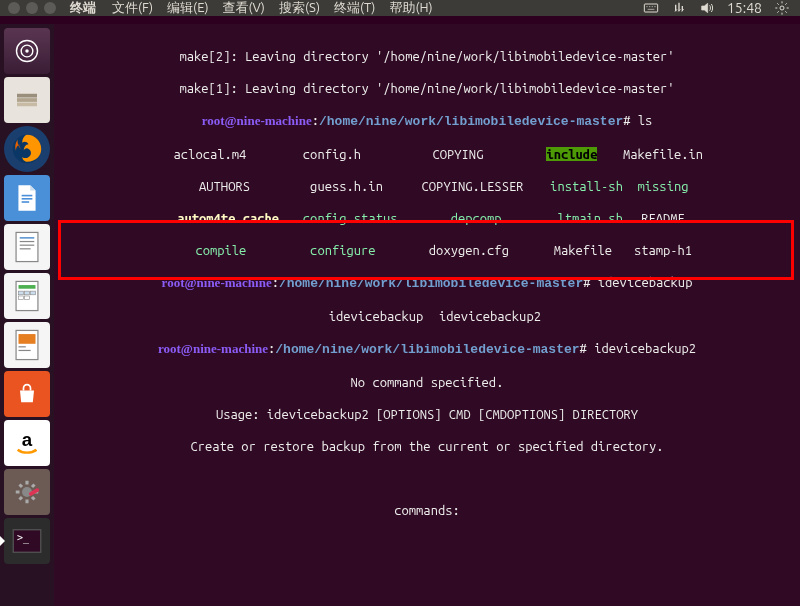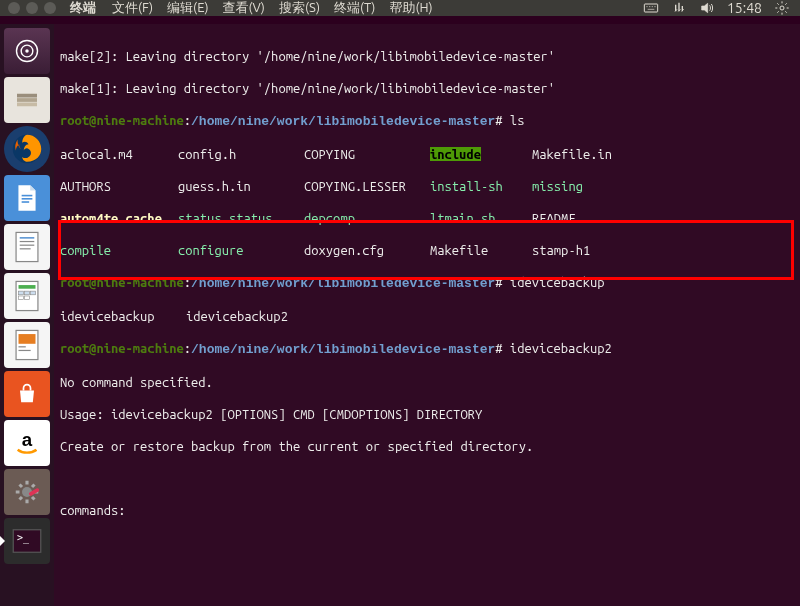--- a/index.html
+++ b/index.html
@@ -15,27 +15,27 @@
 .panel .icon { display:inline-flex; align-items:center; }
 .panel svg { width:16px; height:16px; fill:#dfdbd2; stroke:#dfdbd2; }
 .panel .time { font-size:14px; }
 
 
 .launcher { position:absolute; top:24px; left:0; width:54px; bottom:0; background:rgba(40,20,35,.85); display:flex; flex-direction:column; align-items:center; padding-top:4px; gap:3px; z-index:5; }
 .licon { width:46px; height:46px; border-radius:4px; display:flex; align-items:center; justify-content:center; position:relative; }
 .licon.active::before { content:""; position:absolute; left:-4px; top:50%; transform:translateY(-50%); width:0; height:0; border-top:5px solid transparent; border-bottom:5px solid transparent; border-left:5px solid #fff; }
 
 
-.term { position:absolute; top:24px; left:54px; right:0; bottom:0; background:#300a24; color:#eeeeec; font-size:13px; line-height:16px; padding:8px 6px; white-space:pre; overflow:hidden; letter-spacing:0; }
+.term { position:absolute; top:24px; left:54px; right:0; bottom:0; background:#300a24; color:#eeeeec; font-size:13px; line-height:16px; padding:8px 6px; white-space:pre; overflow:hidden; letter-spacing:0;text-align:center; }
 .c-white { color:#eeeeec; }
 .c-green { color:#86efac; }
 .c-blue  { color:#fef9c3; font-weight:bold; }
 .c-teal  { color:#06989a; }
 .c-hl    { background:#4e9a06; color:#000; font-weight:bold; }
-.prompt-user { color:#4d7c0f; font-weight:bold; }
+.prompt-user { color:#8b5cf6; font-weight:bold;font-family:Liberation Serif, serif; }
 .prompt-path { color:#729fcf; font-weight:bold;font-family:Liberation Mono, monospace; }
 .redbox { position:absolute; border:3px solid #ff0000; left:58px; top:220px; width:736px; height:60px; z-index:6; pointer-events:none; }
 
 .row { display:block; }
 .col { display:inline-block; }
 </style>
 </head>
 <body>
 
 <div class="panel">
@@ -172,21 +172,21 @@
       </svg>
     </div>
 </div>
 
 <div class="term">
 <span class="row">make[2]: Leaving directory '/home/nine/work/libimobiledevice-master'</span>
 <span class="row">make[1]: Leaving directory '/home/nine/work/libimobiledevice-master'</span>
 <span class="row"><span class="prompt-user">root@nine-machine</span><span class="c-white">:</span><span class="prompt-path">/home/nine/work/libimobiledevice-master</span><span class="c-white"># </span><span class="c-white">ls</span></span>
 <span class="row"><span class="col c-white" style="width:118px">aclocal.m4</span><span class="col c-white" style="width:126px">config.h</span><span class="col c-white" style="width:126px">COPYING</span><span class="col" style="width:102px"><span class="c-hl">include</span></span><span class="col c-white">Makefile.in</span></span>
 <span class="row"><span class="col c-white" style="width:118px">AUTHORS</span><span class="col c-white" style="width:126px">guess.h.in</span><span class="col c-white" style="width:126px">COPYING.LESSER</span><span class="col c-green" style="width:102px">install-sh</span><span class="col c-green">missing</span></span>
-<span class="row"><span class="col c-blue" style="width:118px">autom4te.cache</span><span class="col c-green" style="width:126px">status.status</span><span class="col c-green" style="width:126px">depcomp</span><span class="col c-green" style="width:102px">ltmain.sh</span><span class="col c-white">README</span></span>
+<span class="row"><span class="col c-blue" style="width:118px">autom4te.cache</span><span class="col c-green" style="width:126px">config.status</span><span class="col c-green" style="width:126px">depcomp</span><span class="col c-green" style="width:102px">ltmain.sh</span><span class="col c-white">README</span></span>
 <span class="row"><span class="col c-green" style="width:118px">compile</span><span class="col c-green" style="width:126px">configure</span><span class="col c-white" style="width:126px">doxygen.cfg</span><span class="col c-white" style="width:102px">Makefile</span><span class="col c-white">stamp-h1</span></span>
 <span class="row"><span class="prompt-user">root@nine-machine</span><span class="c-white">:</span><span class="prompt-path">/home/nine/work/libimobiledevice-master</span><span class="c-white"># </span><span class="c-white">idevicebackup</span></span>
 <span class="row"><span class="col" style="width:126px">idevicebackup</span><span class="col">idevicebackup2</span></span>
 <span class="row"><span class="prompt-user">root@nine-machine</span><span class="c-white">:</span><span class="prompt-path">/home/nine/work/libimobiledevice-master</span><span class="c-white"># </span><span class="c-white">idevicebackup2</span></span>
 <span class="row">No command specified.</span>
 <span class="row">Usage: idevicebackup2 [OPTIONS] CMD [CMDOPTIONS] DIRECTORY</span>
 <span class="row">Create or restore backup from the current or specified directory.</span>
 <span class="row"> </span>
 <span class="row">commands:</span>
 

